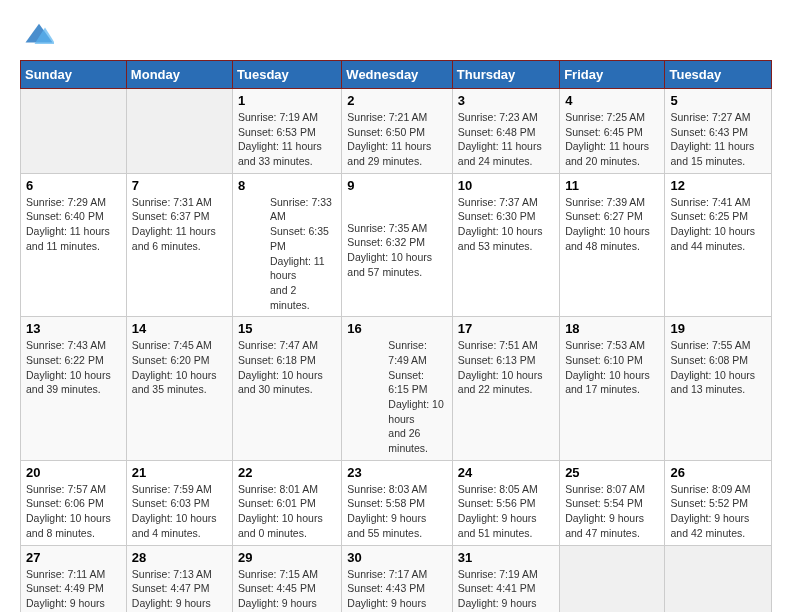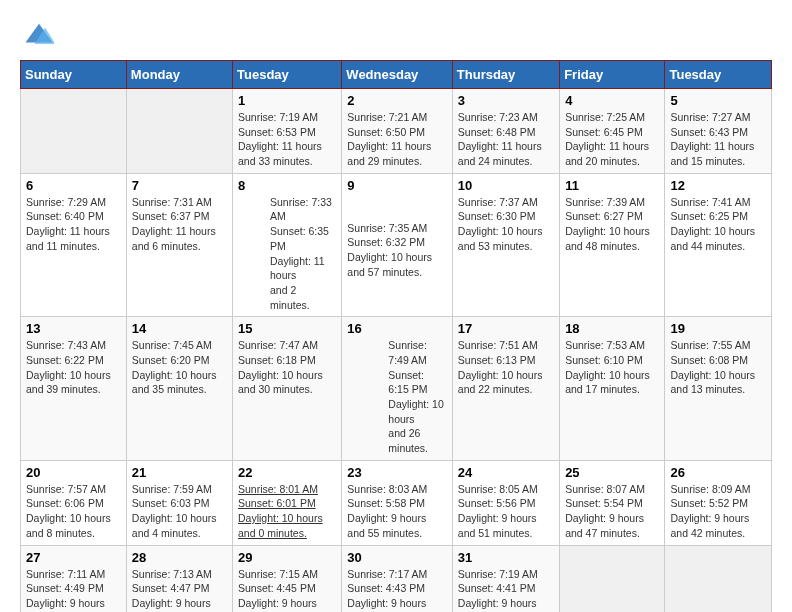--- a/index.html
+++ b/index.html
@@ -267,21 +267,21 @@
         </td>
         <td>
           <span class="day-number">21</span>
           <div class="day-info" style="white-space: pre-line;">Sunrise: 7:59 AM
 Sunset: 6:03 PM
 Daylight: 10 hours
 and 4 minutes.</div>
         </td>
         <td>
           <span class="day-number">22</span>
-          <div class="day-info" style="white-space: pre-line; text-decoration: underline;">Sunrise: 8:01 AM
+          <div class="day-info" style="white-space: pre-line;">Sunrise: 8:01 AM
 Sunset: 6:01 PM
 Daylight: 10 hours
 and 0 minutes.</div>
         </td>
         <td>
           <span class="day-number">23</span>
           <div class="day-info" style="white-space: pre-line;">Sunrise: 8:03 AM
 Sunset: 5:58 PM
 Daylight: 9 hours
 and 55 minutes.</div>

